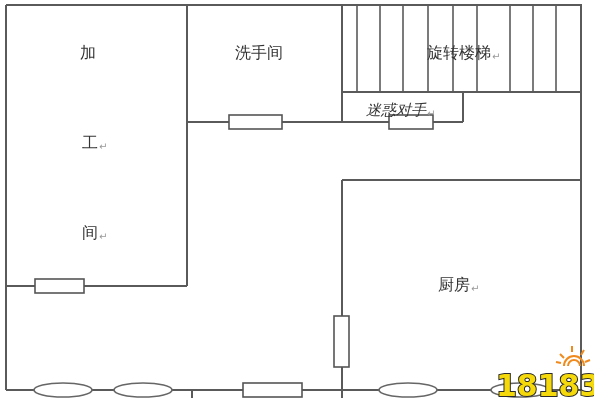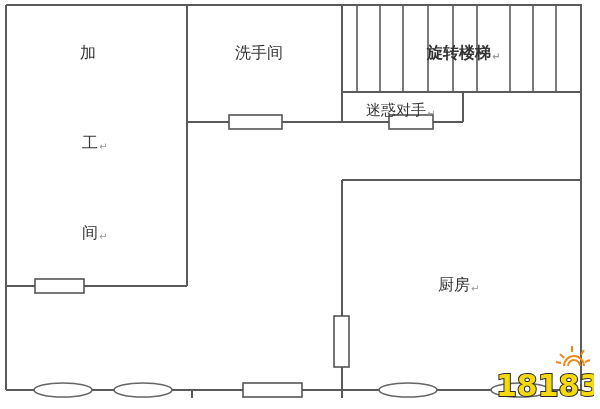--- a/index.html
+++ b/index.html
@@ -77,23 +77,23 @@
   <ellipse class="win" cx="408" cy="390" rx="29" ry="7"></ellipse>
   <ellipse class="win" cx="520" cy="390" rx="29" ry="7"></ellipse>
 </svg>
 
 <div class="label" style="left:80px; top:45px;"><span>加</span></div>
 <div class="label" style="left:82px; top:135px;"><span>工</span><span class="ret">↵</span></div>
 <div class="label" style="left:82px; top:225px;"><span>间</span><span class="ret">↵</span></div>
 
 <div class="label" style="left:235px; top:45px;">洗手间</div>
 
-<div class="label" style="left:427px; top:45px;font-weight:bold;"><span>旋转楼梯</span><span class="ret">↵</span></div>
+<div class="label" style="left:427px; top:45px;"><span>旋转楼梯</span><span class="ret">↵</span></div>
 
-<div class="label" style="left:366px; top:103px; font-size:15px;"><span>迷惑对手</span><span class="ret">↵</span></div>
+<div class="label" style="left:366px; top:103px; font-size:15px;font-style:italic;"><span>迷惑对手</span><span class="ret">↵</span></div>
 
 <div class="label" style="left:438px; top:277px;"><span>厨房</span><span class="ret">↵</span></div>
 
 <svg class="logo" viewBox="0 0 100 60" xmlns="http://www.w3.org/2000/svg">
   <g stroke="#f08a1c" fill="none" stroke-width="2">
     <path d="M70 22 a10 10 0 0 1 20 0"></path>
     <path d="M74 22 a6 6 0 0 1 12 0"></path>
     <path d="M66 10 l4 4 M78 2 l0 6 M90 6 l-3 5 M96 16 l-5 2 M62 18 l5 1"></path>
   </g>
   <text x="2" y="52" font-family="DejaVu Sans, sans-serif" font-weight="bold" font-size="30" fill="#f5d90a" stroke="#2a2a2a" stroke-width="2" paint-order="stroke">18183</text>

